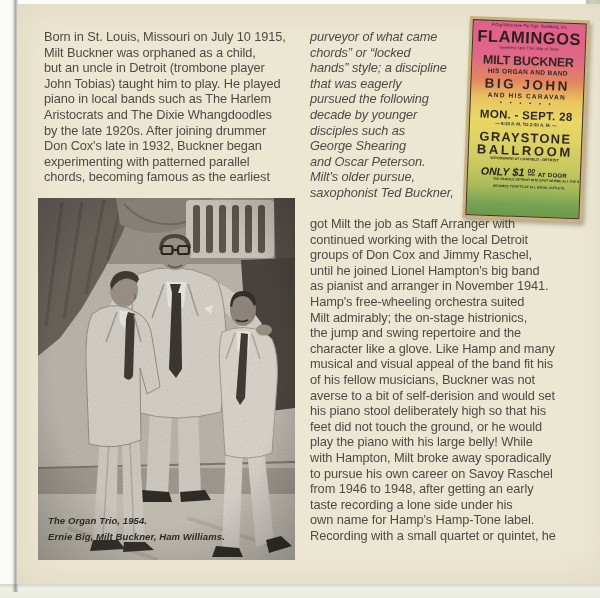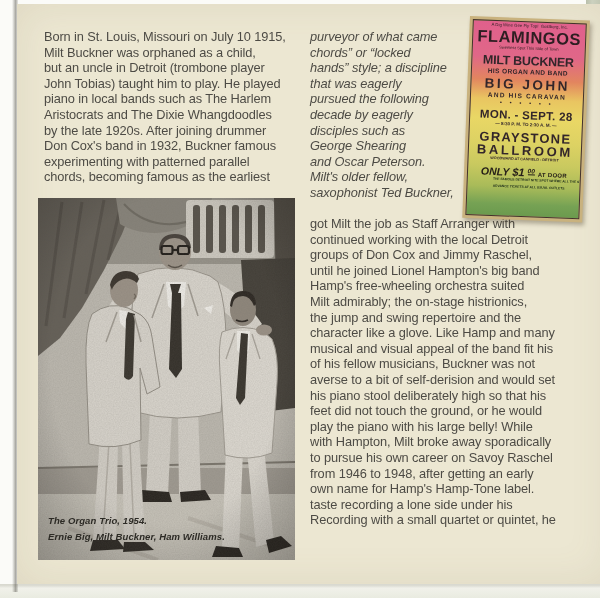--- a/index.html
+++ b/index.html
@@ -86,59 +86,60 @@
   <div class="page">
 
     <div class="tcol col-left">
         <div class="tline">Born in St. Louis, Missouri on July 10 1915,</div>
         <div class="tline">Milt Buckner was orphaned as a child,</div>
         <div class="tline">but an uncle in Detroit (trombone player</div>
         <div class="tline">John Tobias) taught him to play. He played</div>
         <div class="tline">piano in local bands such as The Harlem</div>
         <div class="tline">Aristocrats and The Dixie Whangdoodles</div>
         <div class="tline">by the late 1920s. After joining drummer</div>
-        <div class="tline">Don Cox's band in 1932, Buckner famous</div>
+        <div class="tline">Don Cox's late in 1932, Buckner began</div>
         <div class="tline">experimenting with patterned parallel</div>
         <div class="tline">chords, becoming famous as the earliest</div>
       </div>
 
     <div class="tcol col-narrow">
         <div class="tline">purveyor of what came</div>
         <div class="tline">chords” or “locked</div>
         <div class="tline">hands” style; a discipline</div>
         <div class="tline">that was eagerly</div>
         <div class="tline">pursued the following</div>
-        <div class="tline">decade by eagerly</div>
+        <div class="tline">decade by younger</div>
         <div class="tline">disciples such as</div>
         <div class="tline">George Shearing</div>
         <div class="tline">and Oscar Peterson.</div>
-        <div class="tline">Milt's older fellow,</div>
+        <div class="tline">Milt's older pursue,</div>
         <div class="tline">saxophonist Ted Buckner,</div>
       </div>
 
     <div class="tcol col-wide">
         <div class="tline">got Milt the job as Staff Arranger with</div>
         <div class="tline">continued working with the local Detroit</div>
         <div class="tline">groups of Don Cox and Jimmy Raschel,</div>
         <div class="tline">until he joined Lionel Hampton's big band</div>
+        <div class="tline">as pianist and arranger in November 1941.</div>
         <div class="tline">Hamp's free-wheeling orchestra suited</div>
         <div class="tline">Milt admirably; the on-stage histrionics,</div>
         <div class="tline">the jump and swing repertoire and the</div>
         <div class="tline">character like a glove. Like Hamp and many</div>
         <div class="tline">musical and visual appeal of the band fit his</div>
         <div class="tline">of his fellow musicians, Buckner was not</div>
         <div class="tline">averse to a bit of self-derision and would set</div>
         <div class="tline">his piano stool deliberately high so that his</div>
         <div class="tline">feet did not touch the ground, or he would</div>
         <div class="tline">play the piano with his large belly! While</div>
         <div class="tline">with Hampton, Milt broke away sporadically</div>
         <div class="tline">to pursue his own career on Savoy Raschel</div>
         <div class="tline">from 1946 to 1948, after getting an early</div>
+        <div class="tline">taste recording a lone side under his</div>
         <div class="tline">own name for Hamp's Hamp-Tone label.</div>
-        <div class="tline">taste recording a lone side under his</div>
         <div class="tline">Recording with a small quartet or quintet, he</div>
       </div>
 
     <div class="photo">
       <svg width="257" height="362" viewBox="0 0 257 362">
         <defs>
           <filter id="grain" x="0" y="0" width="100%" height="100%">
             <feTurbulence type="fractalNoise" baseFrequency="0.85" numOctaves="2" result="n"></feTurbulence>
             <feColorMatrix in="n" type="matrix" values="0 0 0 0 0.15  0 0 0 0 0.14  0 0 0 0 0.12  0 0 0 0.4 0"></feColorMatrix>
           </filter>

